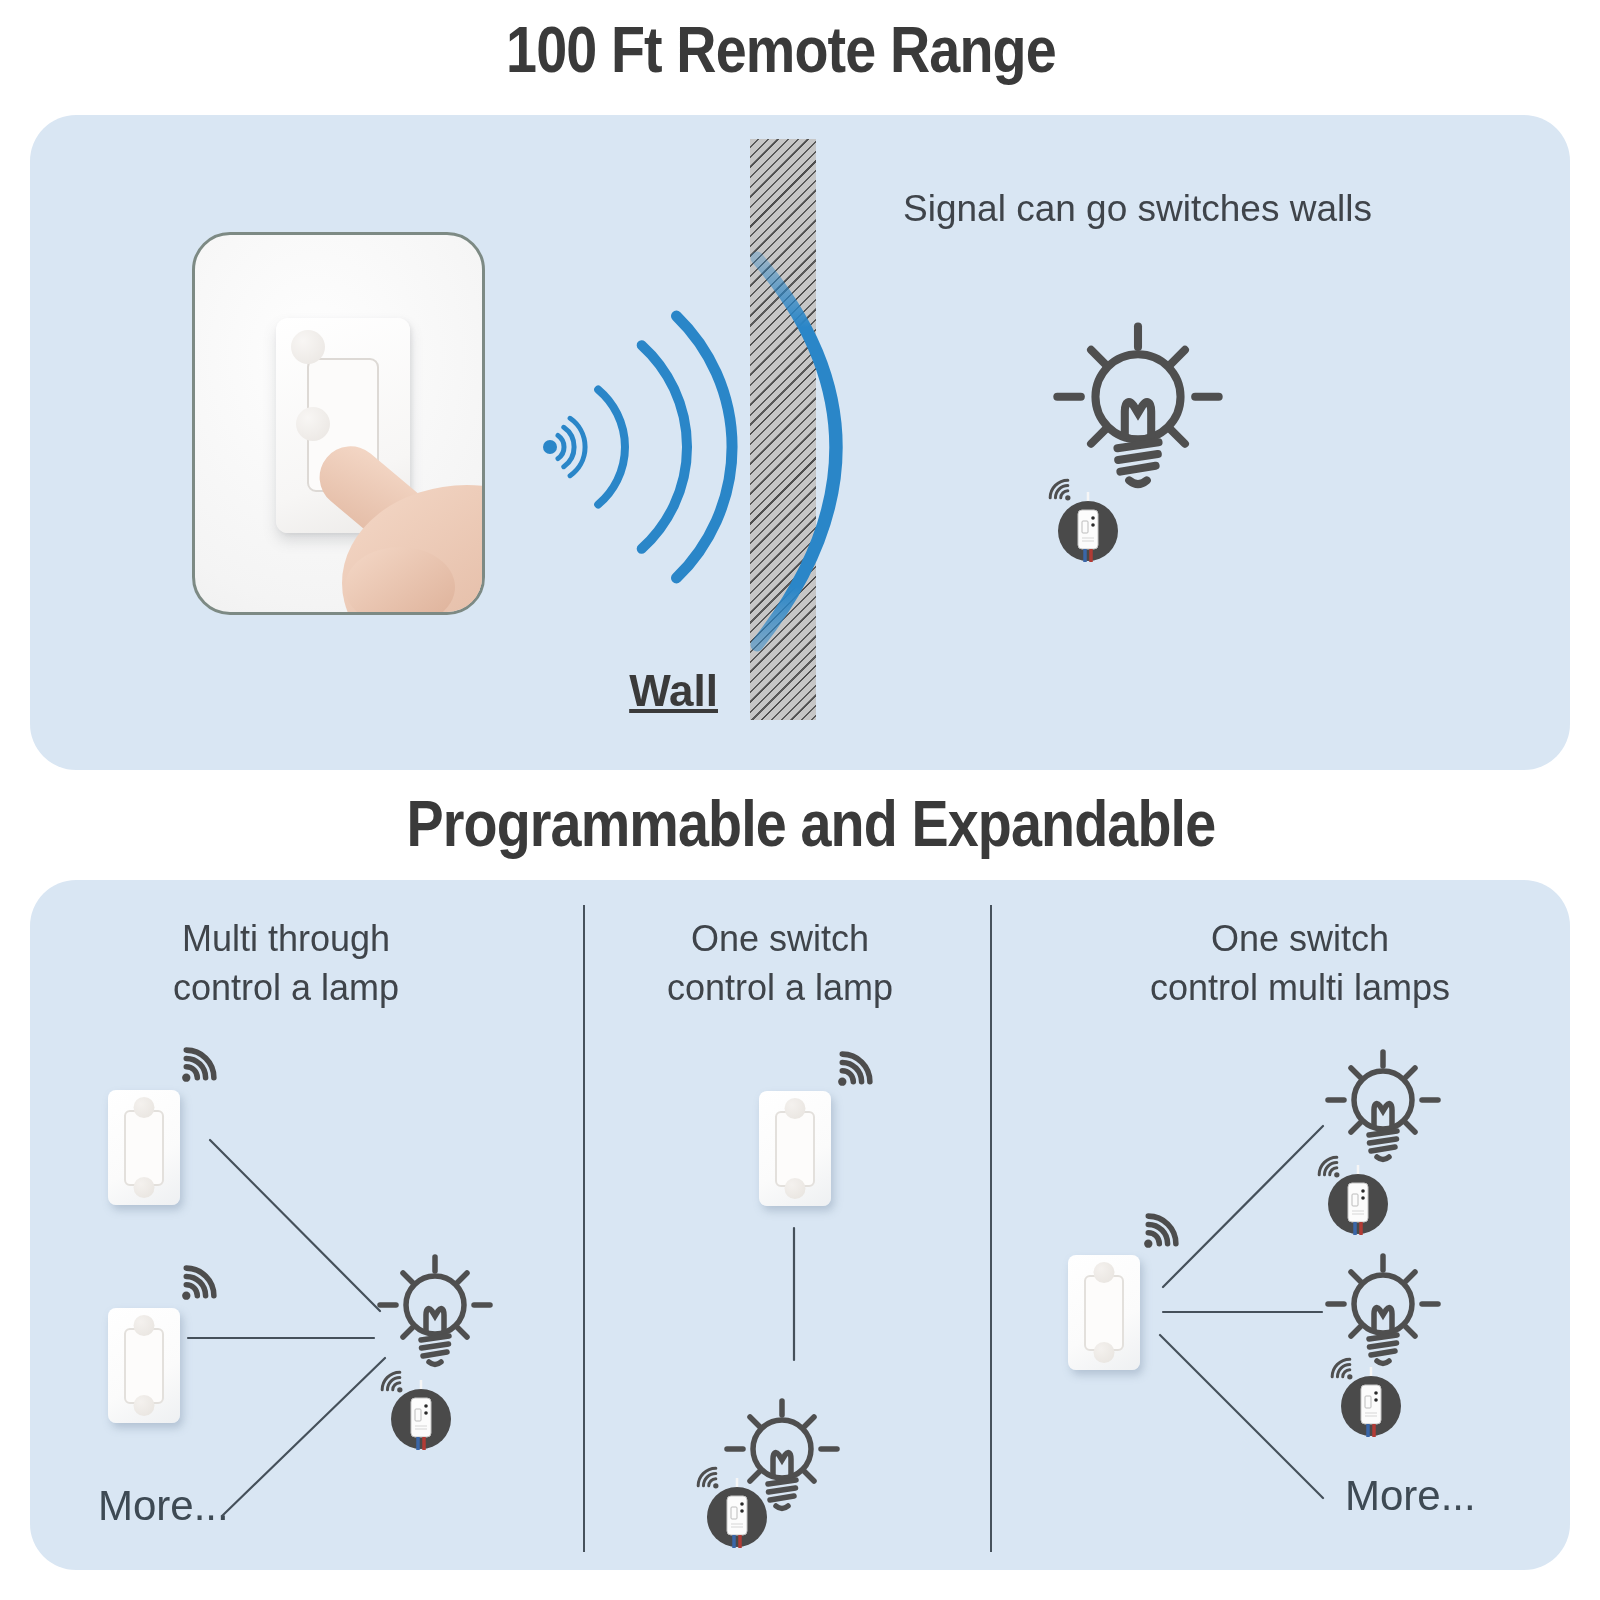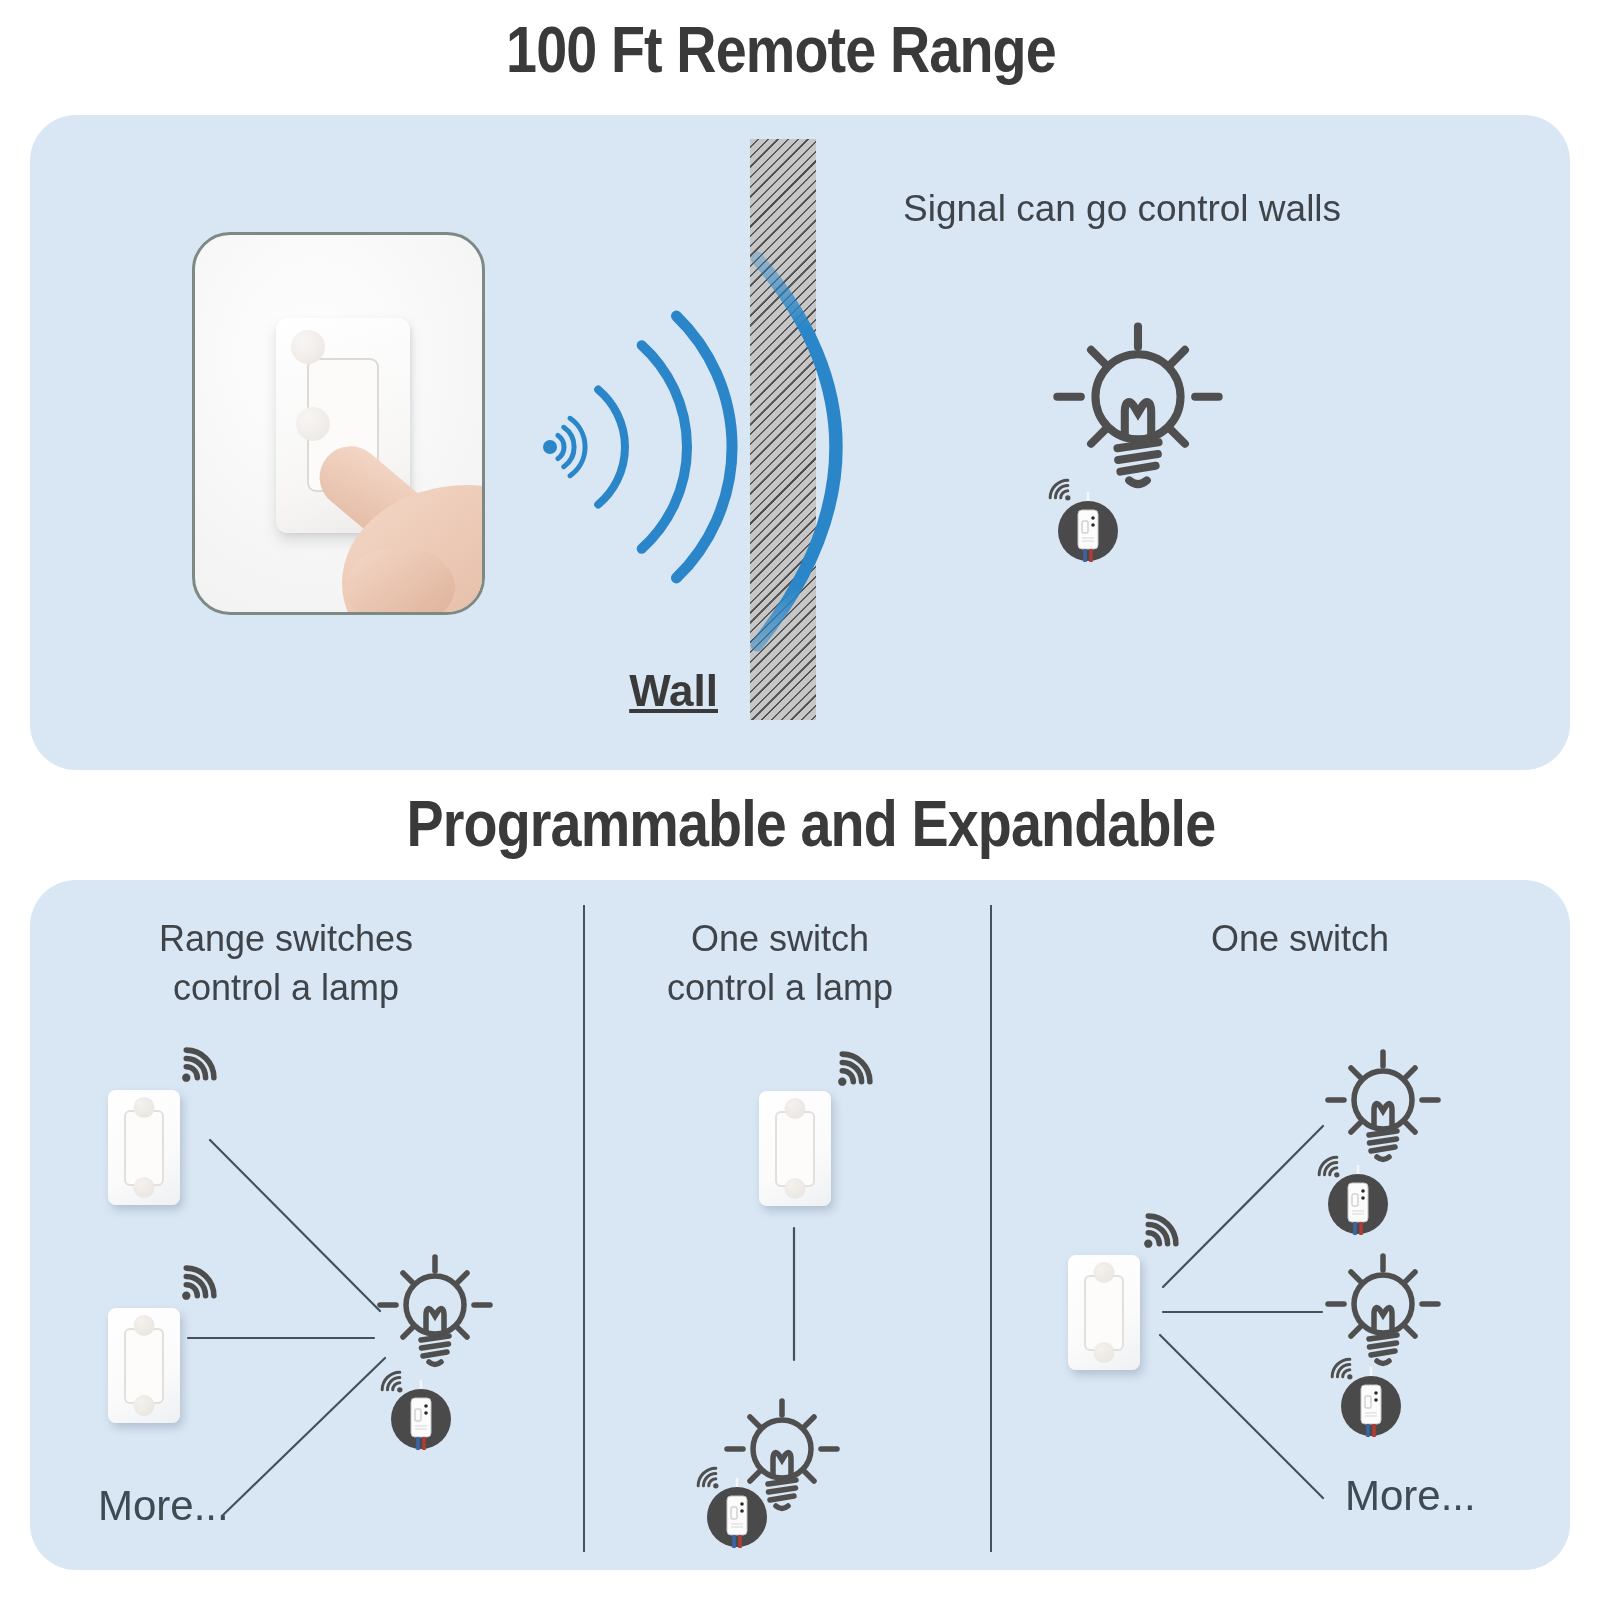--- a/index.html
+++ b/index.html
@@ -142,21 +142,21 @@
 </svg>
 
 <div class="main-title" id="title1">
   <span>100 Ft Remote Range</span>
 </div>
 
 <div class="panel" id="panel-range"></div>
 
 <div id="wall"></div>
 <div id="wall-label">Wall</div>
-<div id="signal-caption">Signal can go control walls</div>
+<div id="signal-caption">Signal can go switches walls</div>
 
 <div id="photo-card">
   <div id="photo-plate">
     <div id="photo-rocker"></div>
     <div class="photo-btn" id="photo-btn-top"></div>
     <div class="photo-btn" id="photo-btn-bottom"></div>
   </div>
   <svg id="finger-svg" width="287" height="377" viewBox="0 0 287 377">
     <g>
       <rect x="128" y="206" width="235" height="62" rx="31" transform="rotate(40 150 235)" fill="url(#skin)"></rect>
@@ -178,29 +178,30 @@
 
 <div class="main-title" id="title2">
   <span>Programmable and Expandable</span>
 </div>
 
 <div class="panel" id="panel-expand"></div>
 <div class="divider" id="divider-1"></div>
 <div class="divider" id="divider-2"></div>
 
 <div class="col-heading" id="heading-col1">
-  <span>Range switches</span><br>
+  <span>Multi through</span><br>
   <span>control a lamp</span>
 </div>
 <div class="col-heading" id="heading-col2">
   <span>One switch</span><br>
   <span>control a lamp</span>
 </div>
 <div class="col-heading" id="heading-col3">
   <span>One switch</span><br>
+  <span>control multi lamps</span>
 </div>
 
 <svg class="icon" style="left:178px;top:1040px" width="46" height="46" viewBox="0 0 50 50">
     <use href="#wifi-big"></use>
   </svg>
 <div class="switch" style="left:108px;top:1090px">
   <div class="rocker"></div>
   <div class="btn top"></div>
   <div class="btn bottom"></div>
 </div>

